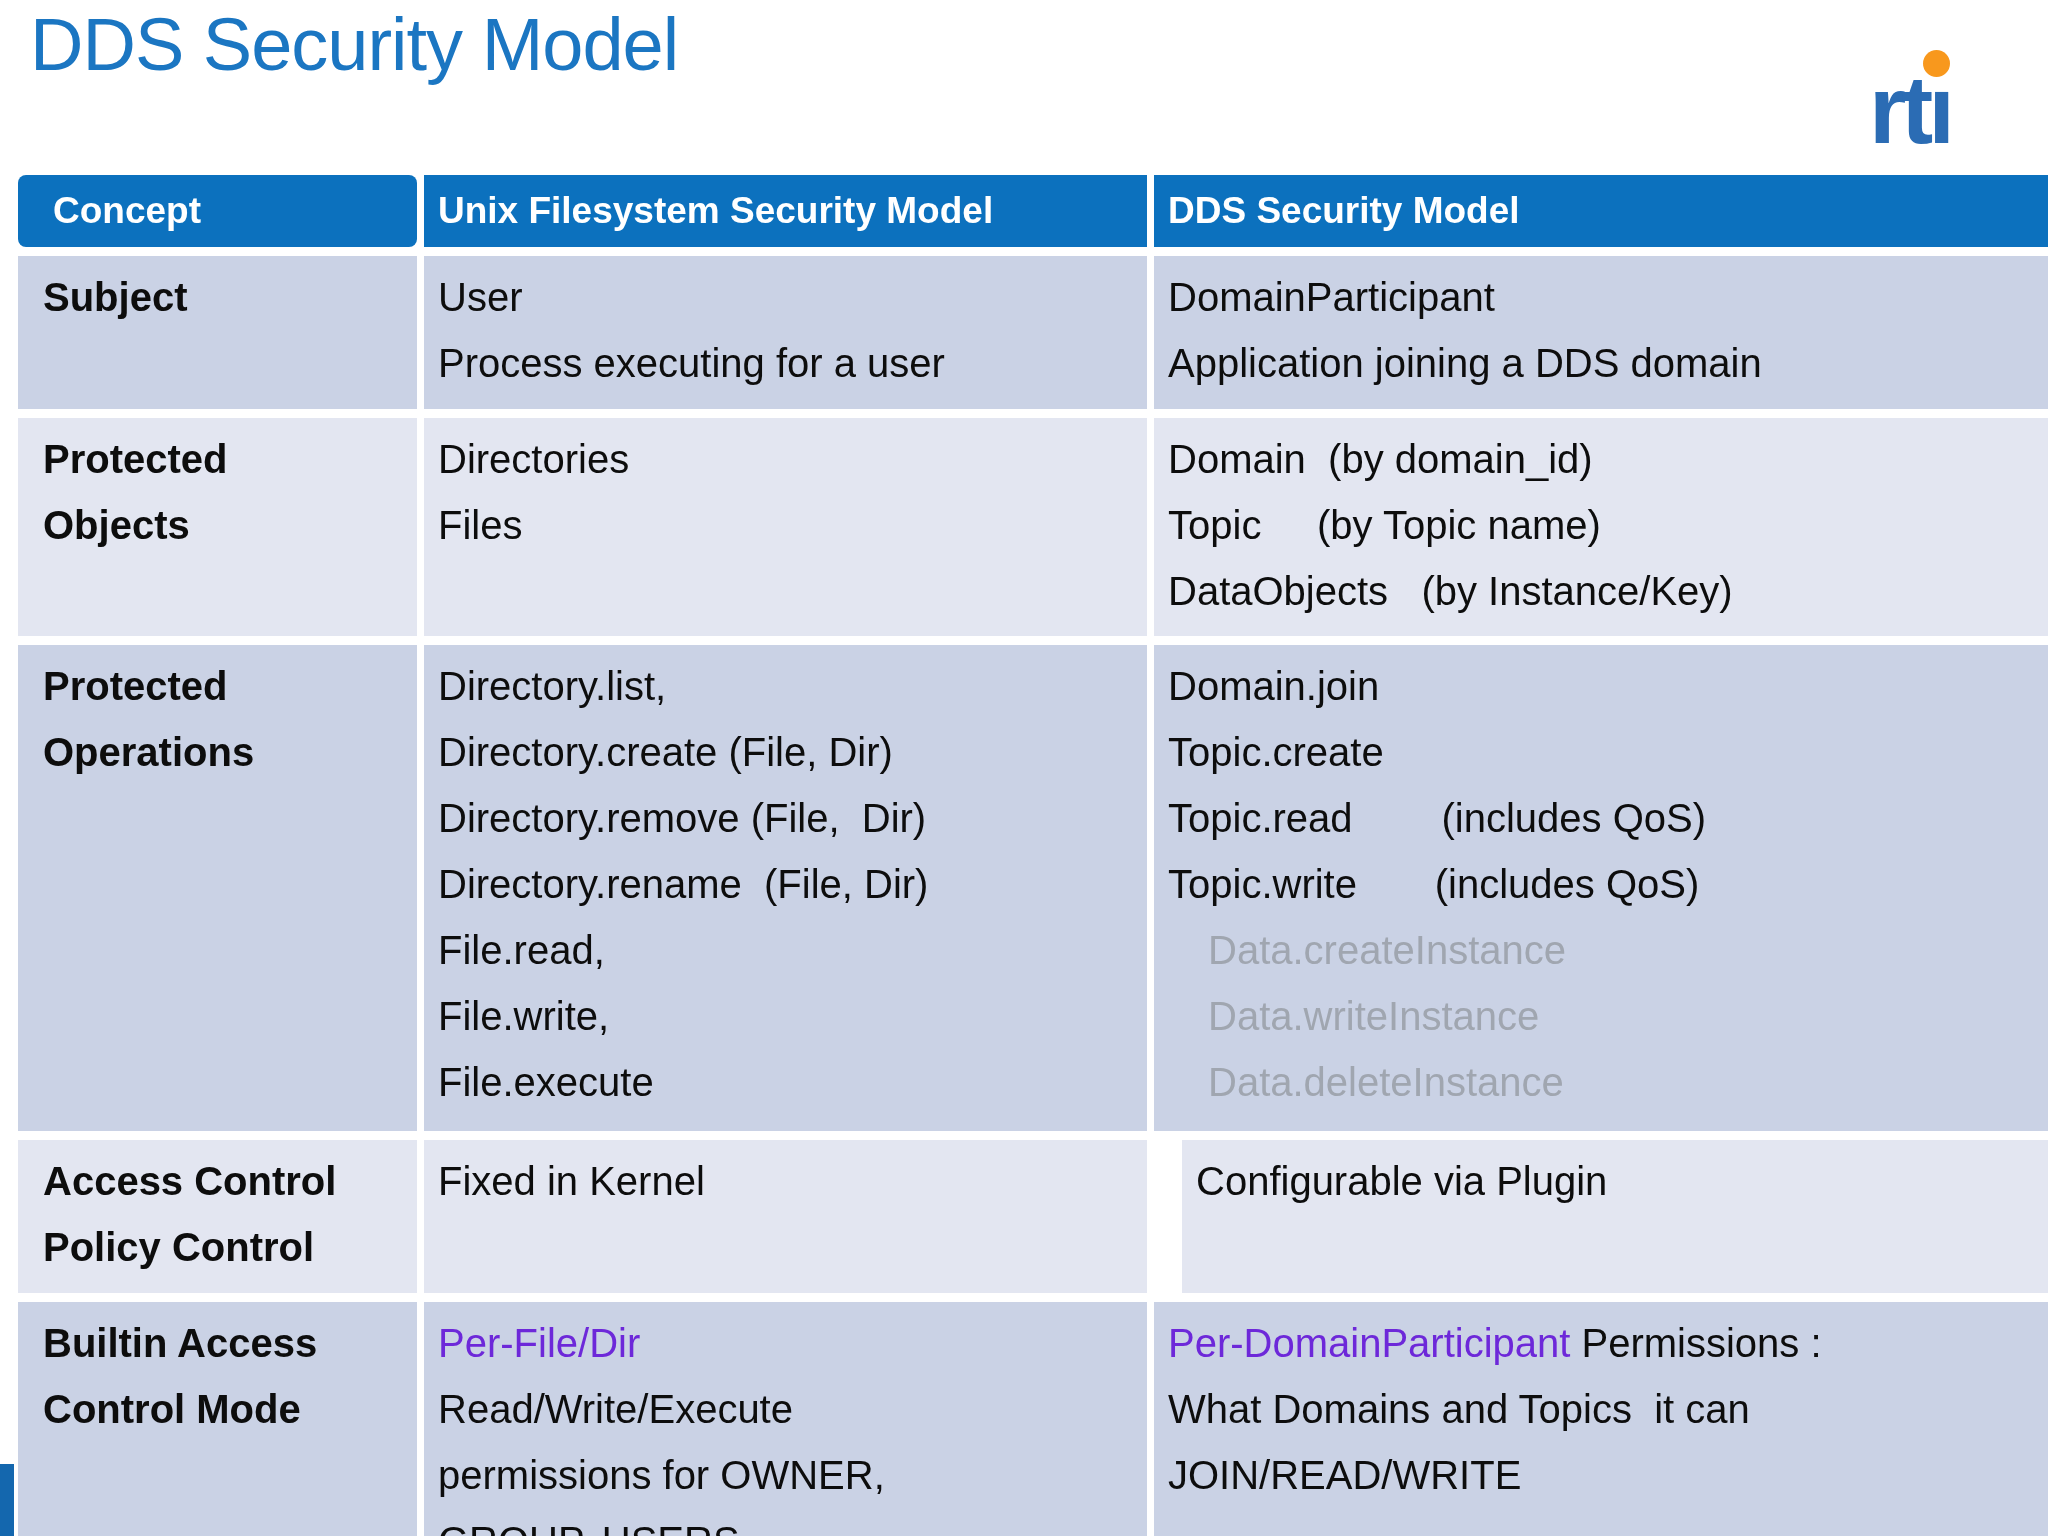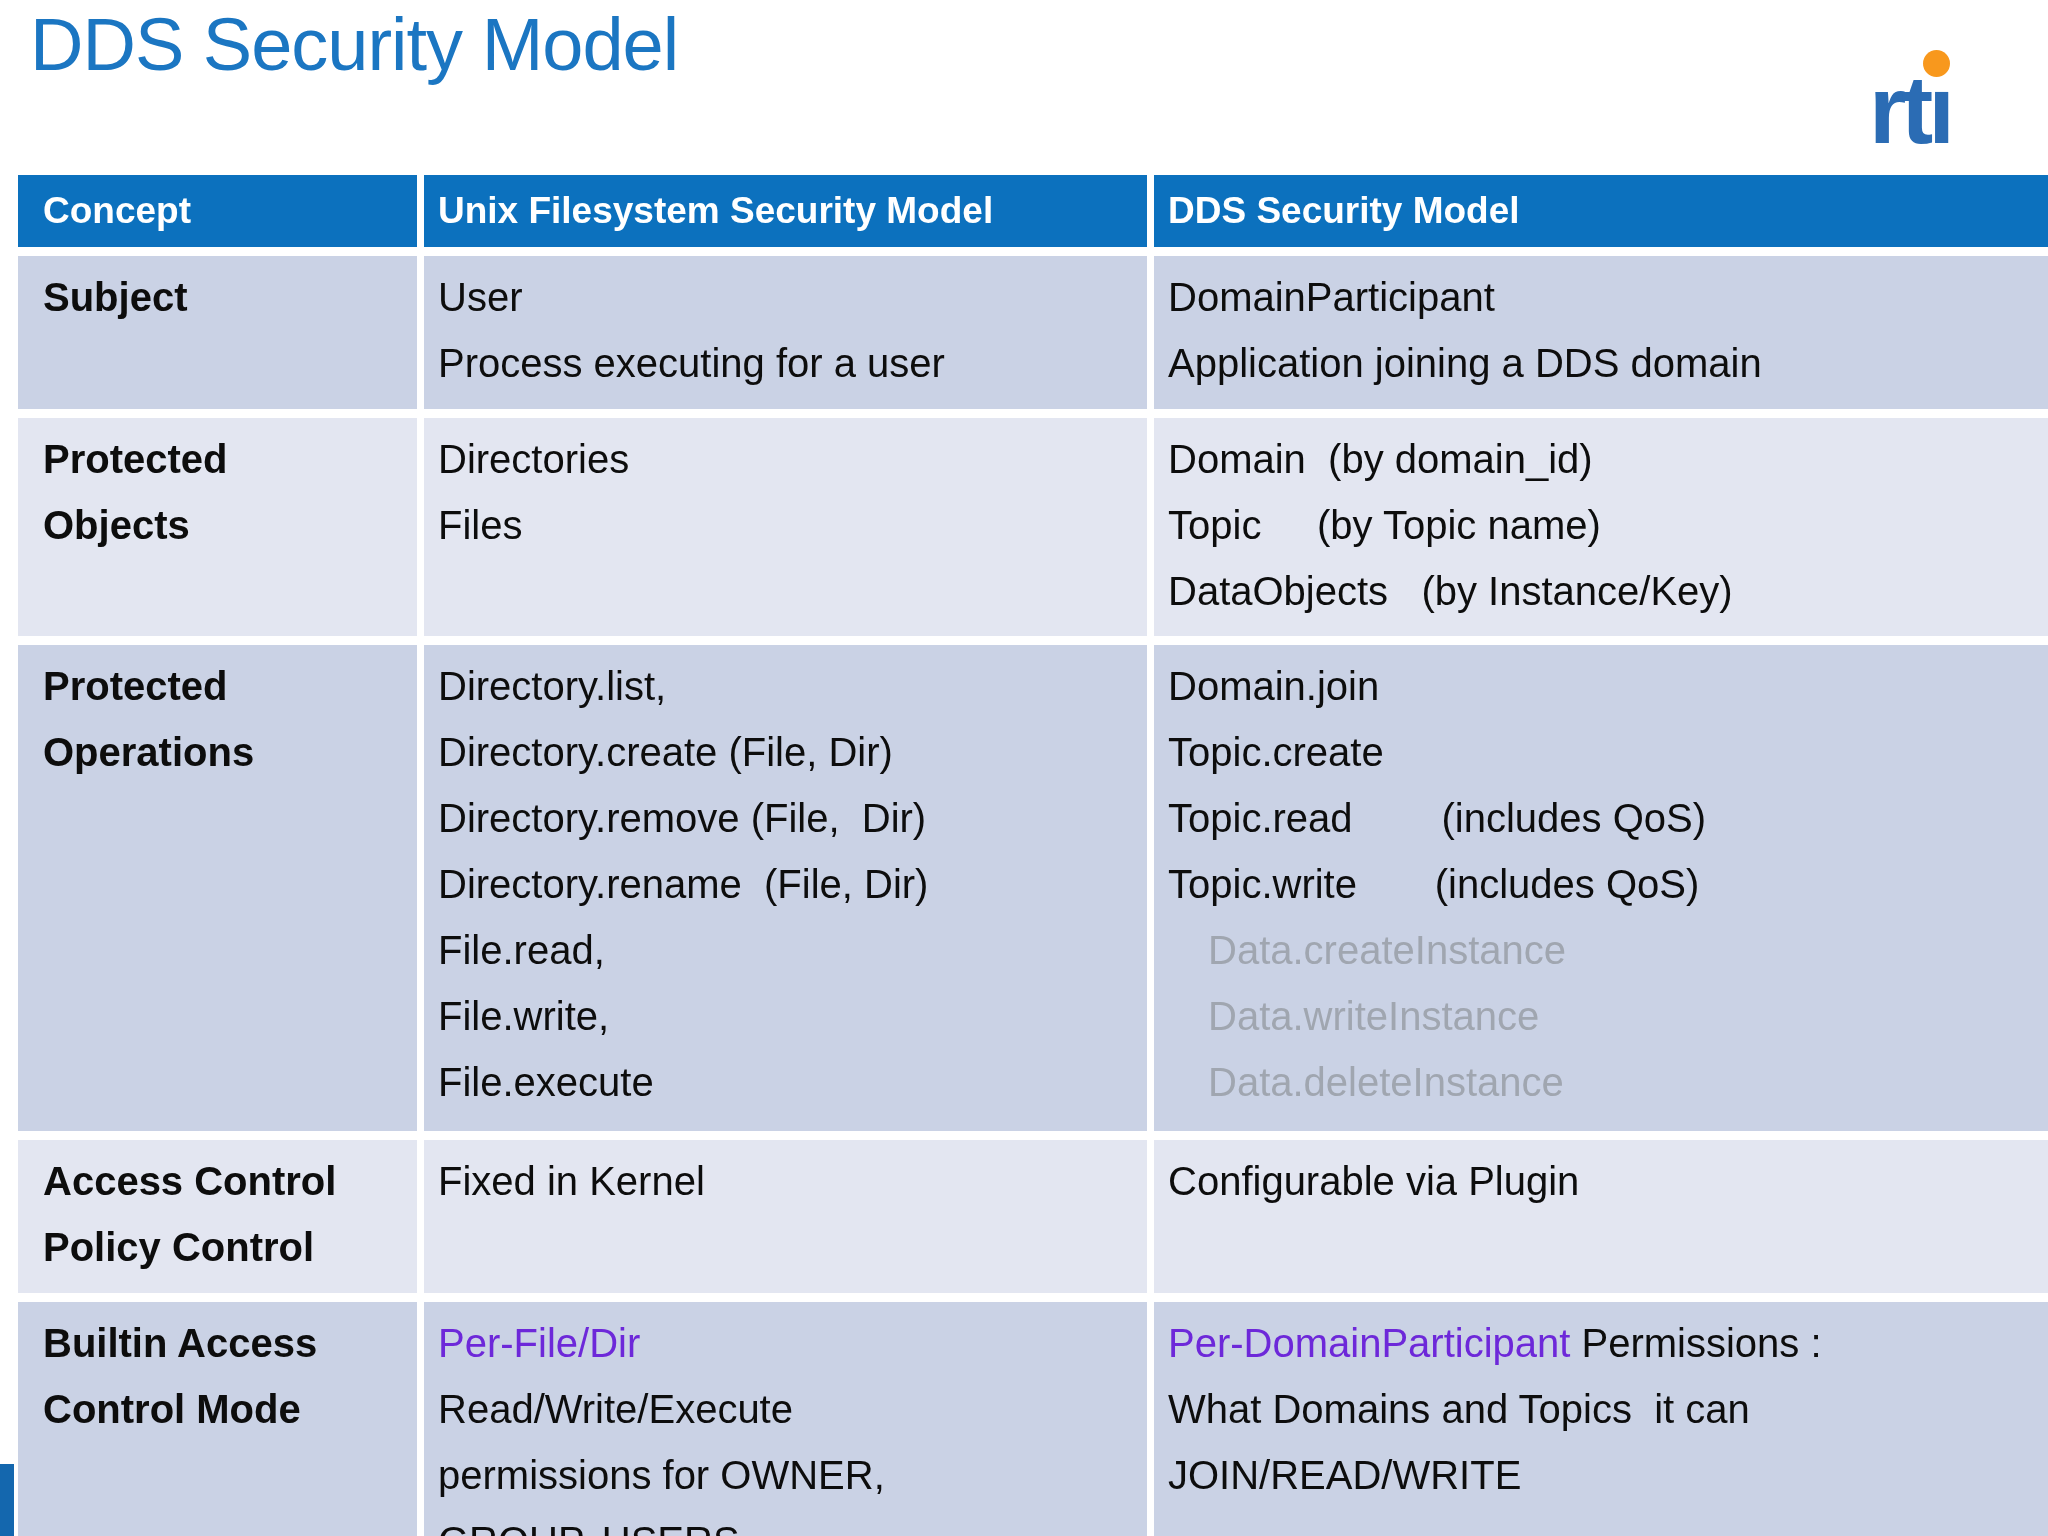--- a/index.html
+++ b/index.html
@@ -61,21 +61,21 @@
     background: #0c71be;
     color: #ffffff;
     font-size: 37px;
     font-weight: 700;
     height: 72px;
     display: flex;
     align-items: center;
     padding-left: 14px;
     box-sizing: border-box;
   }
-  .th.c0 { padding-left: 25px; }
+  .th.c0 { padding-left: 35px; border-radius: 8px; }
   .td {
     box-sizing: border-box;
     padding: 8px 10px 8px 14px;
     font-size: 40px;
     color: #0d0d0d;
   }
   .td.c0 { padding-left: 25px; font-weight: bold; }
   .td .line {
     line-height: 66px;
     white-space: pre-wrap;
@@ -152,21 +152,21 @@
         <div class="line"><span class="seg-gray">Data.writeInstance</span></div>
         <div class="line"><span class="seg-gray">Data.deleteInstance</span></div>
       </div>
       <div class="td c0 bg-light" style="min-height: 153px;">
         <div class="line"><span>Access Control</span></div>
         <div class="line"><span>Policy Control</span></div>
       </div>
       <div class="td c1 bg-light" style="min-height: 153px;">
         <div class="line"><span>Fixed in Kernel</span></div>
       </div>
-      <div class="td c2 bg-light" style="min-height: 153px;">
+      <div class="td c2 bg-light" style="min-height: 153px; margin-left: 28px;">
         <div class="line"><span>Configurable via Plugin</span></div>
       </div>
       <div class="td c0 bg-dark" style="min-height: 420px;">
         <div class="line"><span>Builtin Access</span></div>
         <div class="line"><span>Control Mode</span></div>
       </div>
       <div class="td c1 bg-dark" style="min-height: 420px;">
         <div class="line"><span class="seg-orange">Per-File/Dir</span></div>
         <div class="line"><span>Read/Write/Execute</span></div>
         <div class="line"><span>permissions for OWNER,</span></div>

